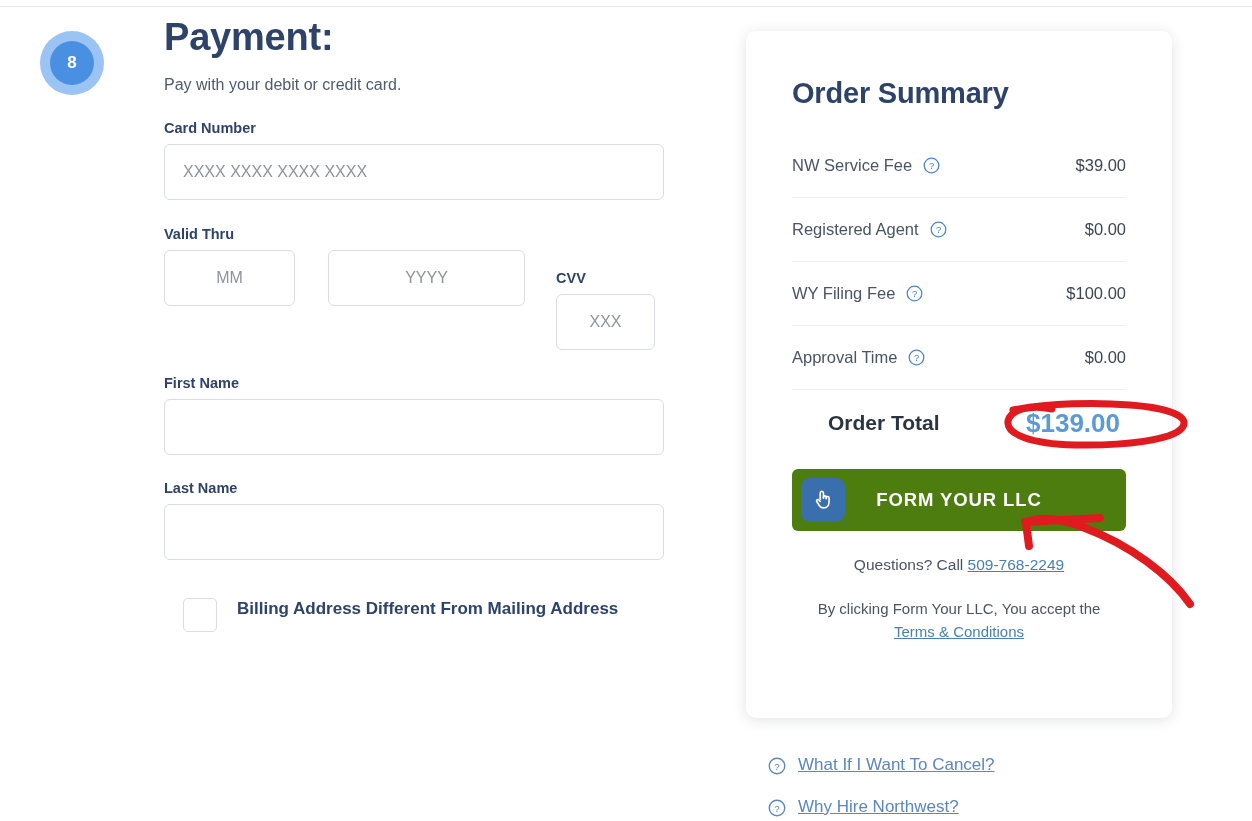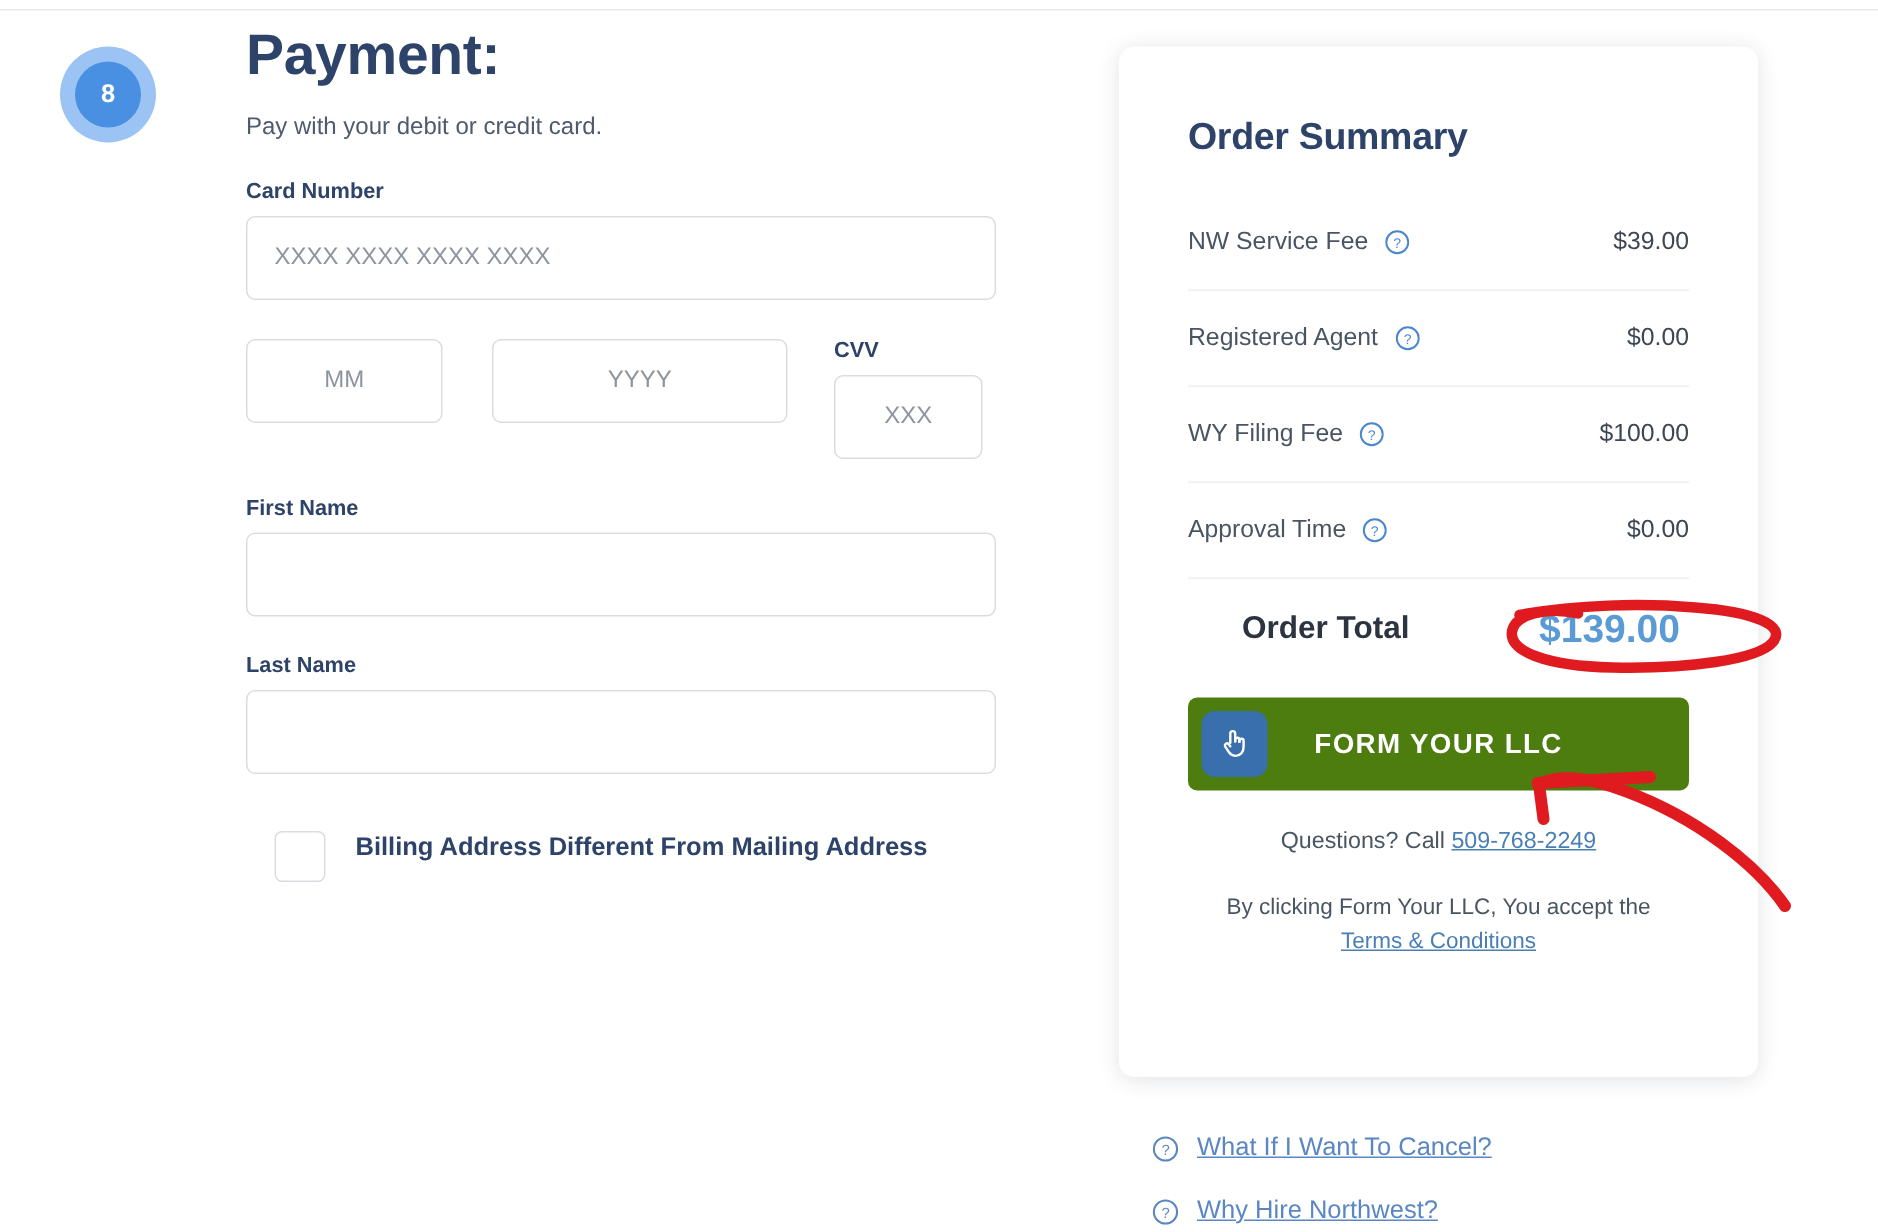--- a/index.html
+++ b/index.html
@@ -86,21 +86,21 @@
   }
   .text-input::placeholder { color: #8d949e; }
 
   #card-number-group { margin-top: 26px; }
 
   #valid-thru-row { margin-top: 26px; display: flex; align-items: flex-start; }
   #valid-thru-block { width: 360px; }
   #valid-thru-inputs { display: flex; gap: 33px; }
   #mm-input { width: 131px; }
   #yyyy-input { width: 197px; }
-  #cvv-block { width: 140px; margin-left: 32px; }
+  #cvv-block { width: 140px; margin-left: 32px; margin-top: 44px; }
   #cvv-input { width: 99px; }
   .small-input { text-align: center; padding: 0 6px; }
   .small-input::placeholder { color: #8d949e; }
 
   #first-name-group { margin-top: 25px; }
   #last-name-group { margin-top: 25px; }
 
   #billing-row {
     margin-top: 36px;
     display: flex;
@@ -130,21 +130,21 @@
     position: absolute;
     left: 746px; top: 31px;
     width: 426px; height: 687px;
     background: #ffffff;
     border-radius: 10px;
     box-shadow: 0 2px 14px rgba(30,40,60,0.13);
   }
   #summary-inner { padding: 46px 46px 0 46px; }
 
   #summary-title {
-    font-size: 25px;
+    font-size: 29px;
     font-weight: bold;
     color: #2e4369;
     margin: 0;
     letter-spacing: -0.2px;
   }
 
   #summary-rows { margin-top: 24px; }
   .summary-row {
     display: flex;
     align-items: center;
@@ -275,20 +275,21 @@
     <h1 id="payment-title">Payment:</h1>
     <p id="payment-subtitle">Pay with your debit or credit card.</p>
 
     <div id="card-number-group">
       <div class="field-label">Card Number</div>
       <input class="text-input" id="card-number-input" type="text" placeholder="XXXX XXXX XXXX XXXX" style="">
     </div>
 
     <div id="valid-thru-row">
       <div id="valid-thru-block">
+        <div class="field-label">Valid Thru</div>
         <div id="valid-thru-inputs">
           <input class="text-input small-input" id="mm-input" type="text" placeholder="MM" style="">
           <input class="text-input small-input" id="yyyy-input" type="text" placeholder="YYYY" style="">
         </div>
       </div>
       <div id="cvv-block">
         <div class="field-label">CVV</div>
         <input class="text-input small-input" id="cvv-input" type="text" placeholder="XXX" style="">
       </div>
     </div>

